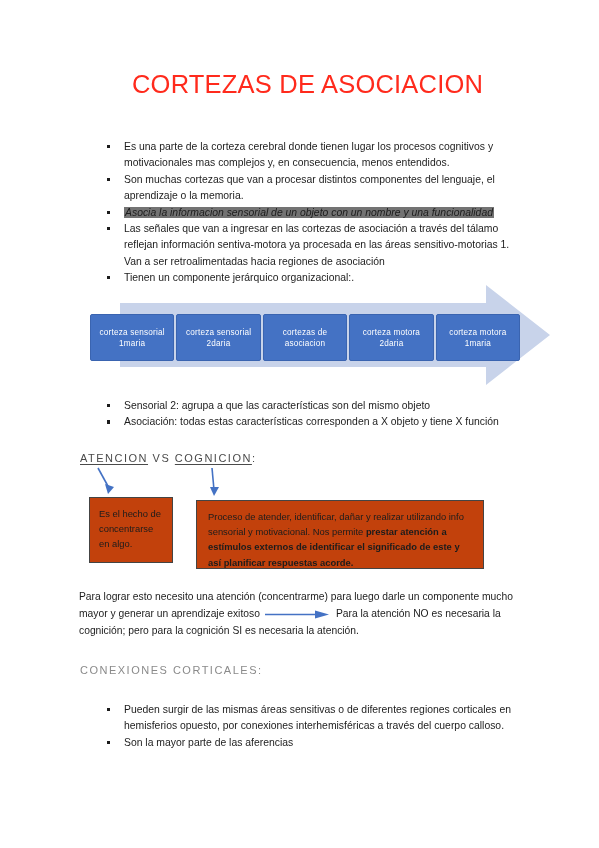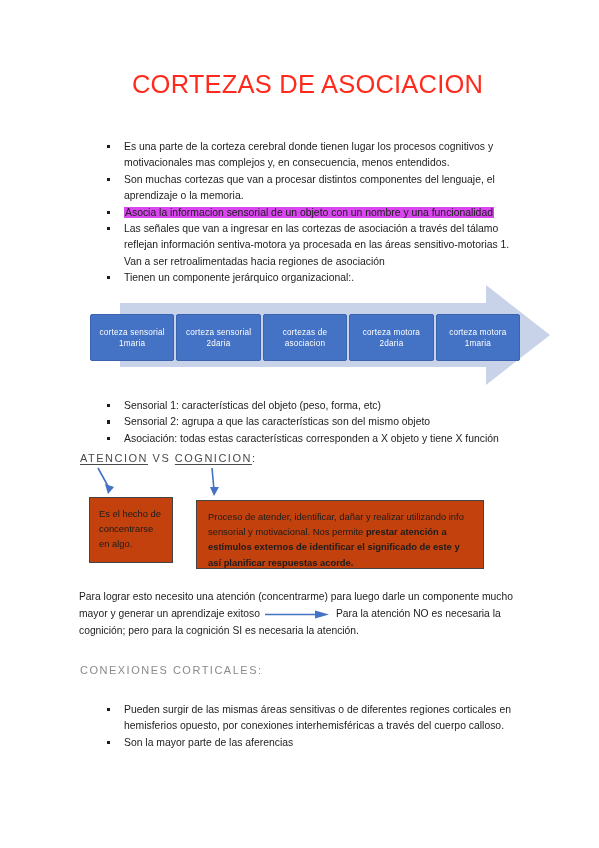--- a/index.html
+++ b/index.html
@@ -51,22 +51,23 @@
   .bullets li::before {
     content: "";
     position: absolute;
     left: 9px;
     top: 6px;
     width: 3.2px;
     height: 3.2px;
     background: #1c1c1c;
   }
   .bullets li .hl {
-    background: #d946ef;
+    background: #737373;
     padding: 0 1px;
+    font-style: italic;
   }
 
   #bullets-intro { left: 98px; top: 139px; width: 412px; }
   #bullets-sensorial { left: 98px; top: 398px; width: 430px; }
   #bullets-conexiones { left: 98px; top: 702px; width: 420px; }
 
   
   .flow {
     position: absolute;
     left: 88px;
@@ -199,21 +200,20 @@
       <div class="flow-box">cortezas de
 asociacion</div>
       <div class="flow-box">corteza motora
 2daria</div>
       <div class="flow-box">corteza motora
 1maria</div>
     </div>
   </div>
 
   <ul class="bullets" id="bullets-sensorial">
-    <li><span>Sensorial 1: características del objeto (peso, forma, etc)</span></li>
     <li><span>Sensorial 2: agrupa a que las características son del mismo objeto</span></li>
     <li><span>Asociación: todas estas características corresponden a X objeto y tiene X función</span></li>
   </ul>
 
   <div class="section-head" id="head-atencion"><span class="u">ATENCION</span> <span>VS</span> <span class="u">COGNICION</span><span>:</span></div>
 
   <svg class="mini-arrow" style="left:95px; top:466px; width:24px; height:32px;" viewBox="0 0 24 32">
     <line x1="3" y1="2" x2="14" y2="22" stroke="#4472C4" stroke-width="1.6"></line>
     <path d="M 10 18 L 19 21 L 13 28 Z" fill="#4472C4"></path>
   </svg>

